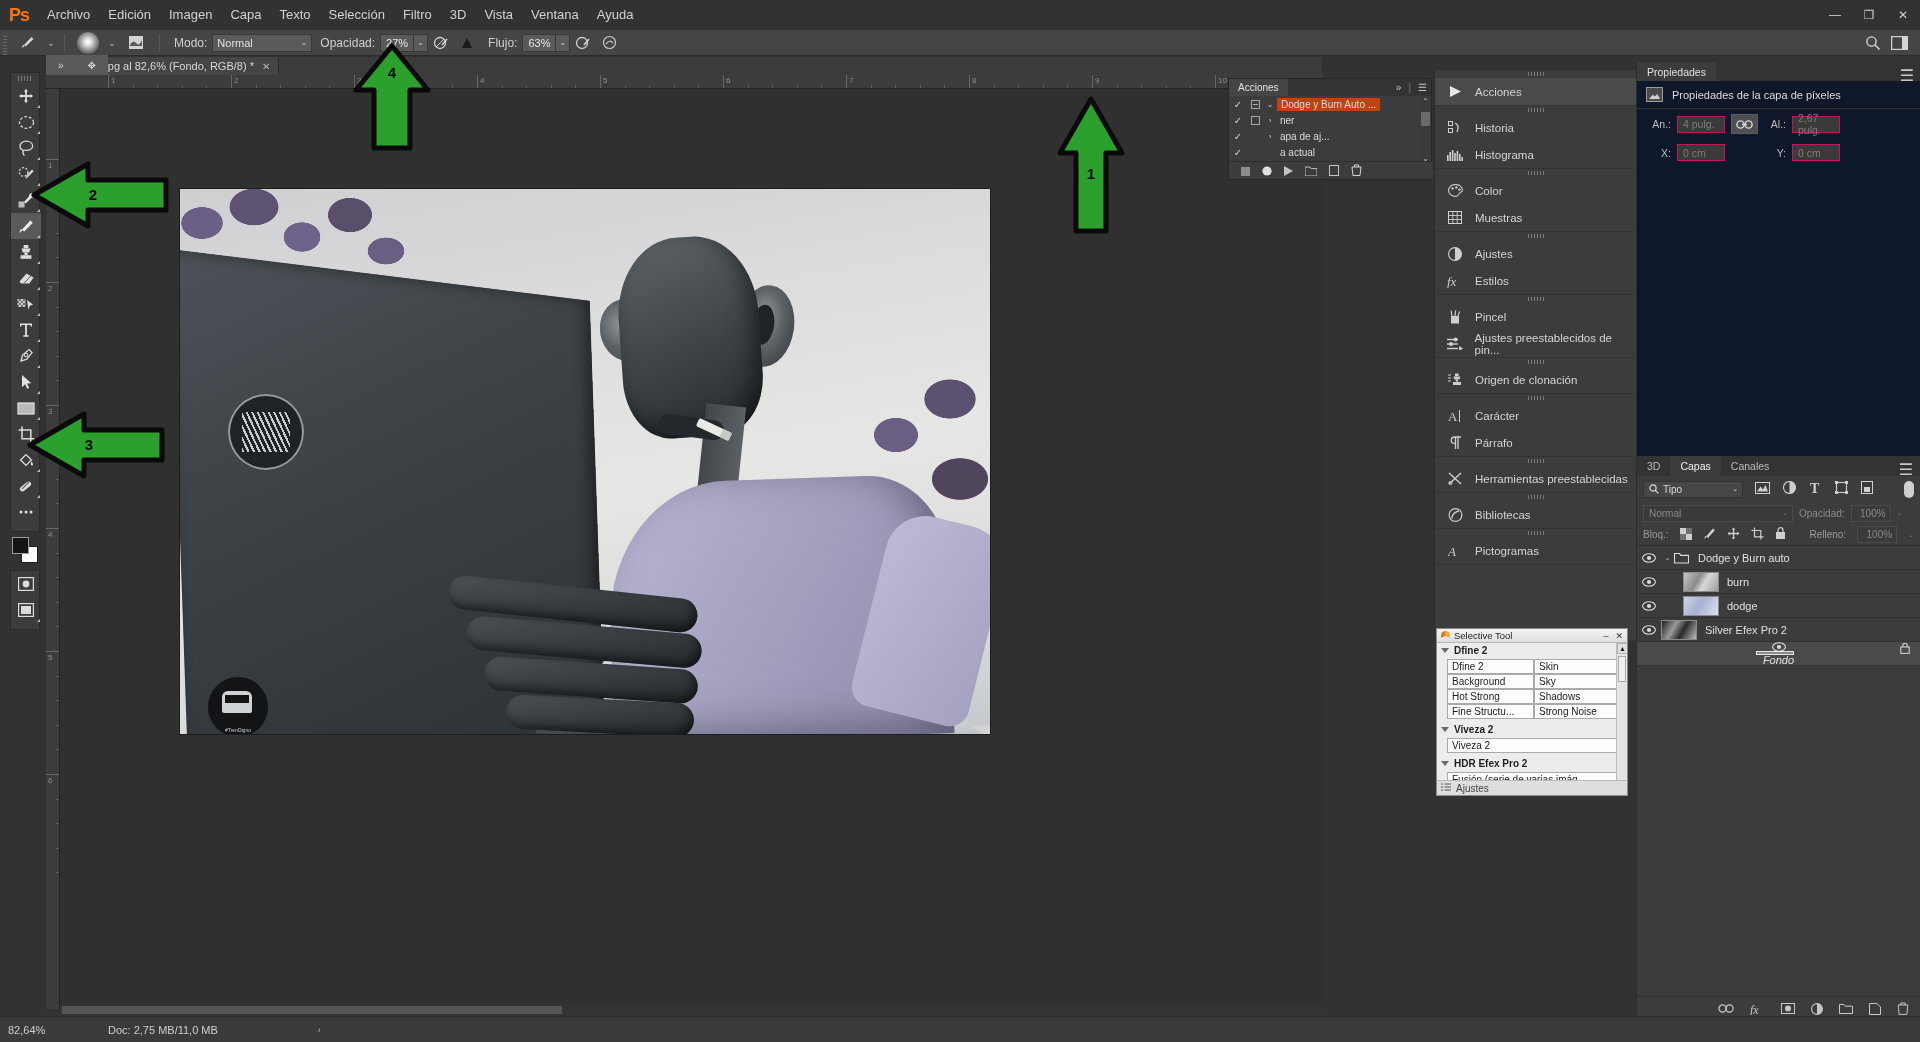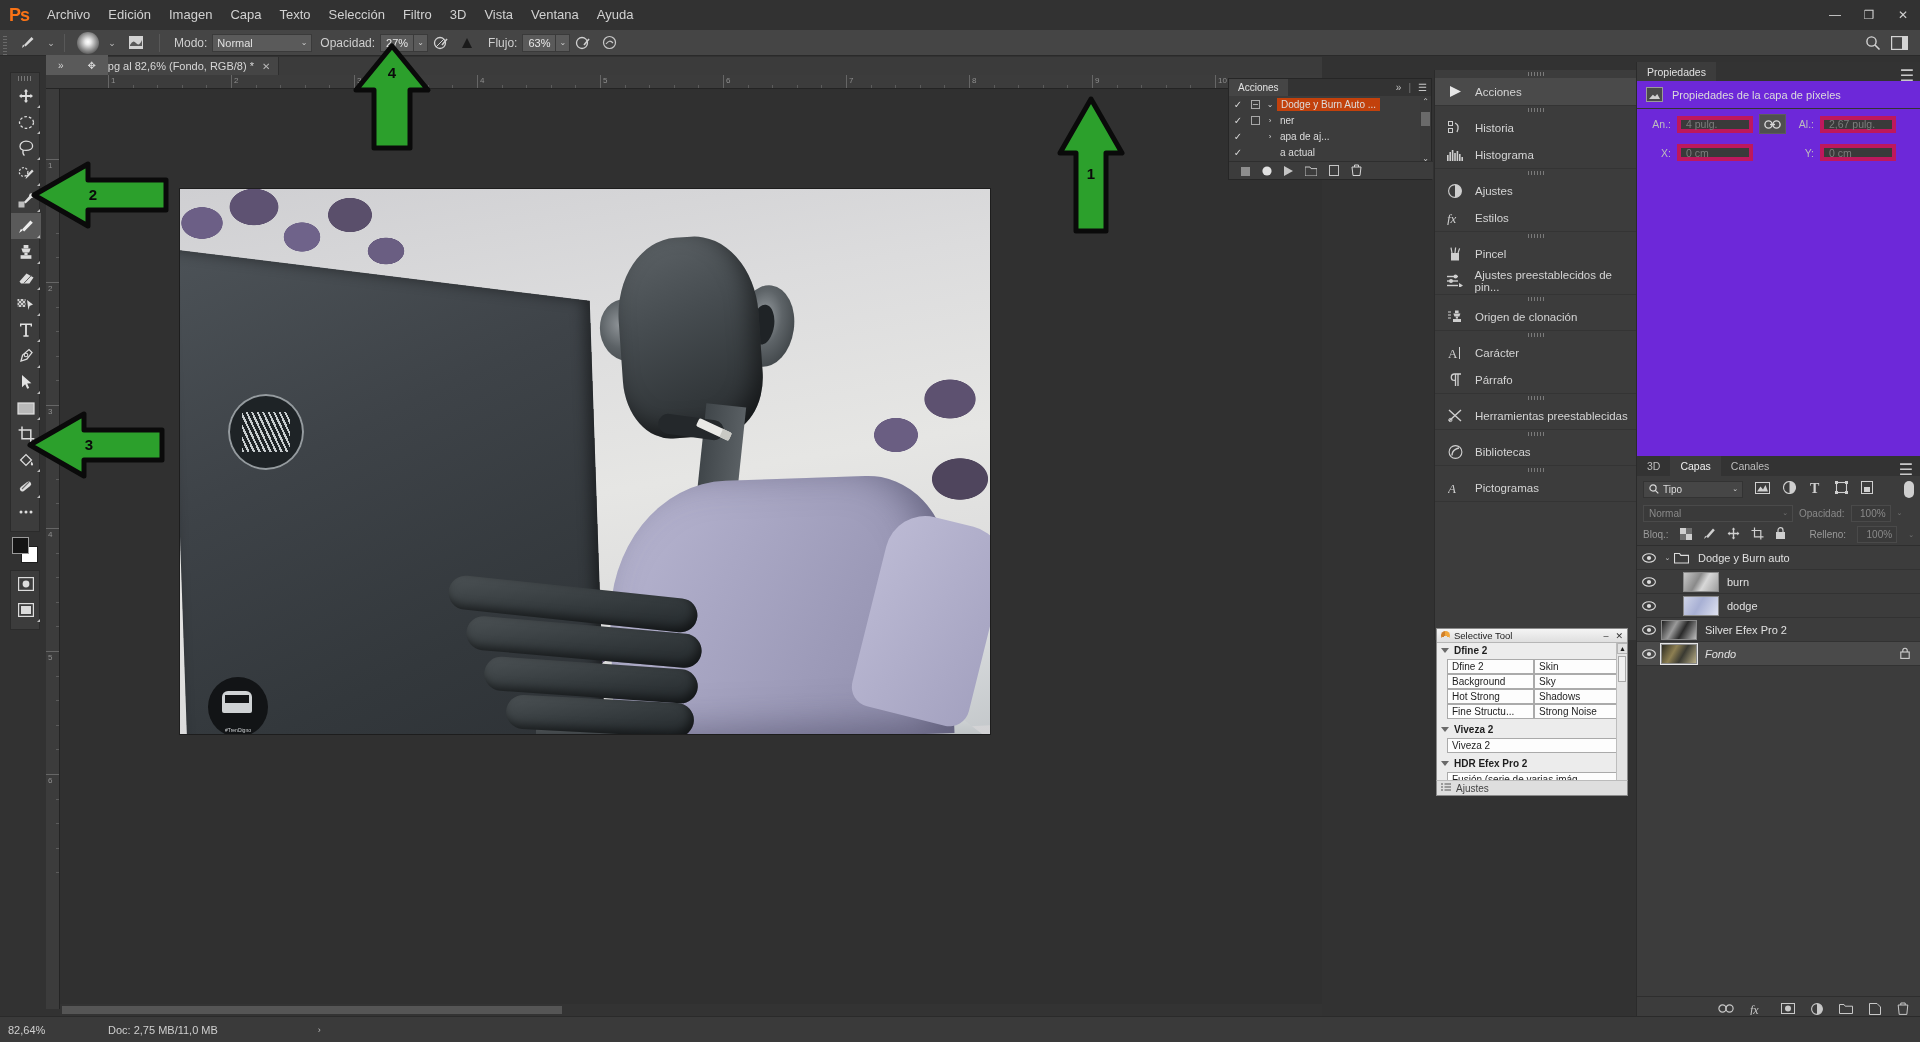--- a/index.html
+++ b/index.html
@@ -211,33 +211,33 @@
   .dockgrip i{ width:16px;height:4px;
      background:repeating-linear-gradient(to right,#7a7a7a 0 1px,transparent 1px 3px); }
   .dockitem{ height:27px; display:flex; align-items:center; gap:11px; padding-left:11px;
      font-size:11.5px; color:#d4d4d4; }
   .dockitem.active{ background:#4a4a4a; }
   .dockitem .ic{ width:18px; display:flex; align-items:center; justify-content:center; }
   .dockgroup{ border-bottom:1px solid #343434; }
 
   
   .props{ position:absolute; left:1636px; top:62px; width:284px; height:394px;
-     background:#6d28d9; border-left:1px solid #2b2b2b; }
+     background:#0f172a; border-left:1px solid #2b2b2b; }
   .props-tabbar{ height:19px; background:#333; display:flex; align-items:center; position:relative; }
   .props-tab{ height:19px; padding:0 10px; background:#3c3c3c; display:flex; align-items:center;
      font-size:10.5px; color:#e0e0e0; }
   .props-menu{ position:absolute; right:6px; top:4px; }
   .props-head{ height:28px; display:flex; align-items:center; gap:9px; padding-left:9px;
      font-size:11px; color:#dcdcdc; border-bottom:1px solid #343434; }
   .props-thumb{ width:17px;height:15px;border:1px solid #9a9a9a; background:#4a4a4a; position:relative; }
   .props-thumb::after{ content:""; position:absolute; left:2px; bottom:2px; width:11px;height:6px;
      background:#cfcfcf; clip-path:polygon(0 100%,35% 30%,55% 60%,75% 15%,100% 100%); }
   .props-row{ display:flex; align-items:center; padding:5px 10px; gap:6px; font-size:10.5px; }
   .plabel{ color:#bdbdbd; width:24px; text-align:right; }
-  .pfield{ width:76px; height:17px; background:#3a3a3a; border:4px solid #be185d;
+  .pfield{ width:48px; height:17px; background:#3a3a3a; border:1px solid #be185d;
      display:flex; align-items:center; padding-left:5px; font-size:10.5px; color:#7d7d7d; }
   .plink{ width:27px;height:20px; background:#4f4f4f; border:1px solid #5c5c5c;
      display:flex;align-items:center;justify-content:center; }
 
   
   .layers{ position:absolute; left:1636px; top:456px; width:284px; height:566px;
      background:#3c3c3c; border-left:1px solid #2b2b2b; }
   .lay-tabbar{ height:20px; background:#333; display:flex; align-items:center; position:relative; }
   .lay-tab{ height:20px; padding:0 10px; display:flex; align-items:center; font-size:10.5px; color:#bdbdbd; }
   .lay-tab.active{ background:#3c3c3c; color:#f0f0f0; }
@@ -251,21 +251,21 @@
      display:flex; align-items:center; padding-left:5px; color:#8a8a8a; position:relative; }
   .mode-sel .car{ position:absolute; right:4px; font-size:7px; color:#777; }
   .op-lab{ color:#8a8a8a; }
   .op-val{ width:40px;height:17px; background:#3a3a3a; border:1px solid #4a4a4a;
      display:flex;align-items:center;justify-content:flex-end; padding-right:4px; color:#8a8a8a; }
   .lay-lock{ height:22px; display:flex; align-items:center; padding:0 6px; gap:11px; font-size:10px;
      border-bottom:1px solid #2e2e2e; }
   .lay-list{ position:relative; }
   .lrow{ height:24px; display:flex; align-items:center; border-bottom:1px solid #323232;
      font-size:11px; color:#e0e0e0; position:relative; }
-  .lrow.sel{ background:#4a4a4a; }
+  .lrow.sel{ background:#4a4a4a;flex-direction:column; }
   .leye{ width:24px; display:flex; align-items:center; justify-content:center; }
   .lchev{ width:13px; font-size:7px; color:#c8c8c8; text-align:center; }
   .lfolder{ width:18px; display:flex; align-items:center; }
   .lthumb{ width:36px; height:20px; border:1px solid #8a8a8a; margin-right:8px; }
   .lthumb.indent{ margin-left:22px; }
   .llock{ position:absolute; right:10px; }
   .lay-foot{ position:absolute; left:0; bottom:0; width:284px; height:26px; background:#3c3c3c;
      border-top:1px solid #2e2e2e; display:flex; align-items:center; justify-content:flex-end;
      gap:16px; padding-right:12px; color:#c8c8c8; font-size:10px; }
 
@@ -838,20 +838,45 @@
           </span>
         <span>Histograma</span>
       </div>
     </div>
     <div class="dockgroup">
       <div class="dockgrip">
           <i></i>
         </div>
       <div class="dockitem">
         <span class="ic">
+            <svg width="15" height="13">
+              <path d="M7.5 0.5 C11.4 0.5 14.4 3 14.4 6 C14.4 8 12.4 8.4 11.4 9.2 C10.6 9.8 11 12.4 7.5 12.4 C3.8 12.4 0.6 9.8 0.6 6.4 C0.6 3 3.6 0.5 7.5 0.5 Z" fill="none" stroke="#cfcfcf" stroke-width="1.1"></path>
+              <circle cx="4.6" cy="4.4" r="1.2" fill="#cfcfcf"></circle>
+              <circle cx="8.4" cy="3.4" r="1.2" fill="#cfcfcf"></circle>
+              <circle cx="11.4" cy="5.6" r="1.2" fill="#cfcfcf"></circle>
+            </svg>
+          </span>
+        <span>Color</span>
+      </div>
+      <div class="dockitem">
+        <span class="ic">
+            <svg width="14" height="13">
+              <rect x="0.5" y="0.5" width="13" height="12" fill="none" stroke="#cfcfcf"></rect>
+              <path d="M4.8 0.5 V12.5 M9.2 0.5 V12.5 M0.5 4.5 H13.5 M0.5 8.5 H13.5" stroke="#cfcfcf" stroke-width="0.9"></path>
+            </svg>
+          </span>
+        <span>Muestras</span>
+      </div>
+    </div>
+    <div class="dockgroup">
+      <div class="dockgrip">
+          <i></i>
+        </div>
+      <div class="dockitem">
+        <span class="ic">
             <svg width="14" height="14">
               <circle cx="7" cy="7" r="6.4" fill="none" stroke="#cfcfcf" stroke-width="1.1"></circle>
               <path d="M7 0.6 A6.4 6.4 0 0 1 7 13.4 Z" fill="#cfcfcf"></path>
             </svg>
           </span>
         <span>Ajustes</span>
       </div>
       <div class="dockitem">
         <span class="ic">
             <svg width="16" height="14">

